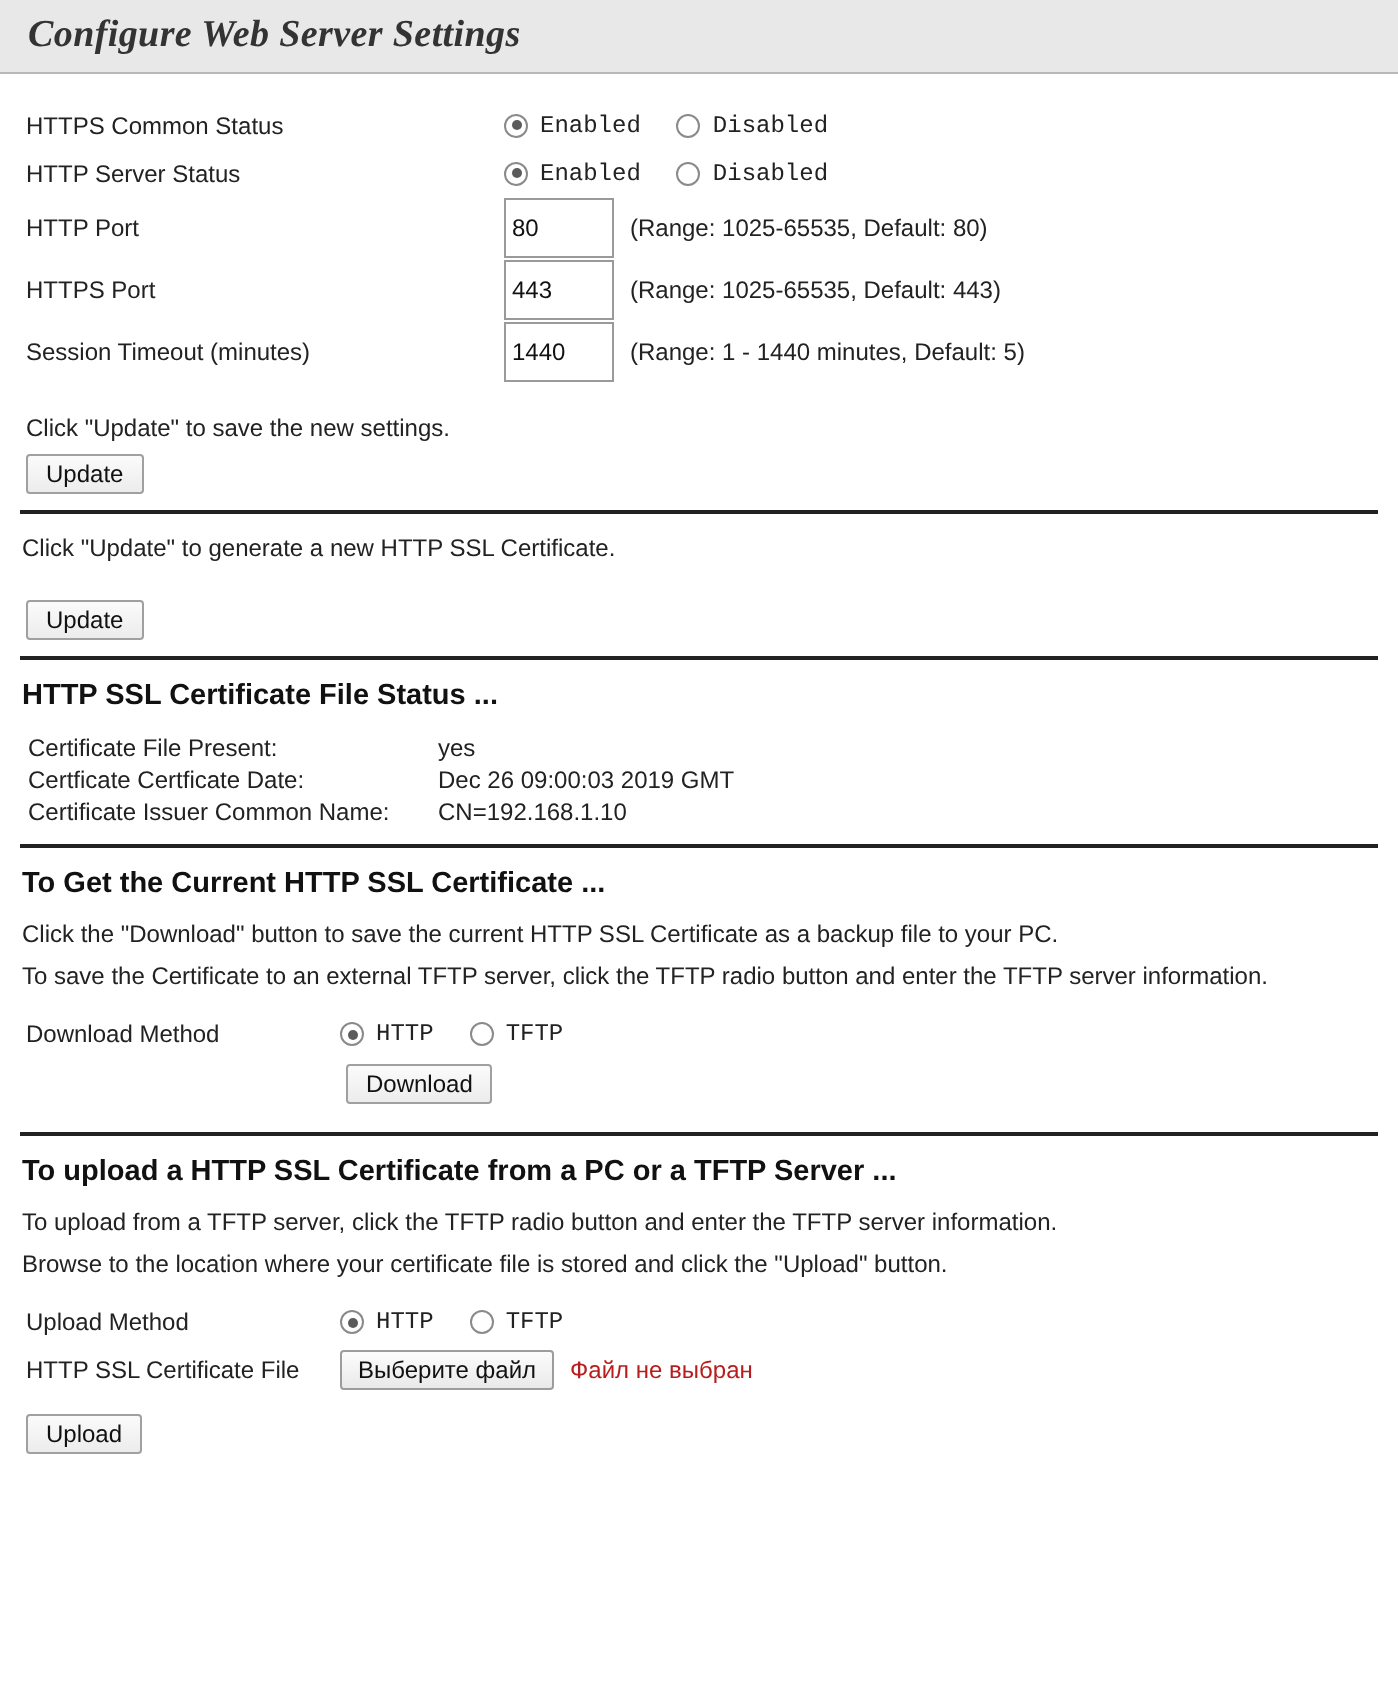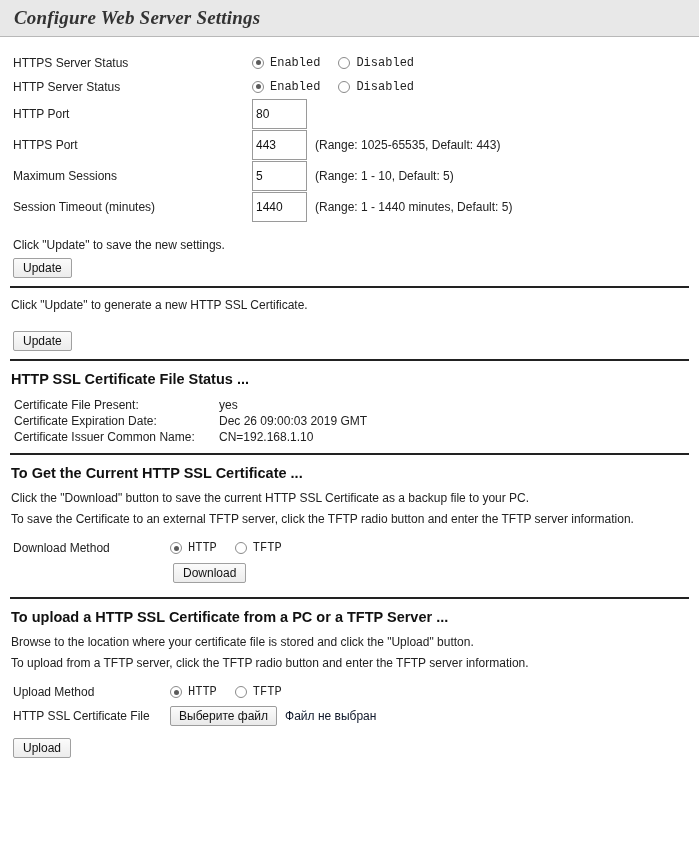--- a/index.html
+++ b/index.html
@@ -201,42 +201,42 @@
     background: linear-gradient(#fcfcfc, #e9e9e9);
     border: 1px solid #9c9c9c;
     border-radius: 2px;
     padding: 2px 8px;
     color: #111;
     cursor: pointer;
   }
   .file-name {
     margin-left: 8px;
     font-size: 12px;
-    color: #0f172a;
+    color: #b91c1c;
   }
   .upload-btn-row {
     margin-top: 12px;
     padding-left: 3px;
   }
 </style>
 </head>
 <body>
 
 <div class="page">
 
   <div class="titlebar">
     <span class="title">Configure Web Server Settings</span>
   </div>
 
   <div class="content">
 
     <div class="form-area">
 
       <div class="row">
-        <div class="label">HTTPS Server Status</div>
+        <div class="label">HTTPS Common Status</div>
         <div class="control">
           <div class="radio-group">
             <div class="radio-item">
               <span class="radio checked"></span>
               <span class="radio-label">Enabled</span>
             </div>
             <div class="radio-item">
               <span class="radio"></span>
               <span class="radio-label">Disabled</span>
             </div>
@@ -257,38 +257,32 @@
               <span class="radio-label">Disabled</span>
             </div>
           </div>
         </div>
       </div>
 
       <div class="row">
         <div class="label">HTTP Port</div>
         <div class="control">
           <input class="text" type="text" value="80" style="">
+          <span class="hint">(Range: 1025-65535, Default: 80)</span>
         </div>
       </div>
 
       <div class="row">
         <div class="label">HTTPS Port</div>
         <div class="control">
           <input class="text" type="text" value="443" style="">
           <span class="hint">(Range: 1025-65535, Default: 443)</span>
         </div>
       </div>
 
-      <div class="row">
-        <div class="label">Maximum Sessions</div>
-        <div class="control">
-          <input class="text" type="text" value="5" style="">
-          <span class="hint">(Range: 1 - 10, Default: 5)</span>
-        </div>
-      </div>
 
       <div class="row">
         <div class="label">Session Timeout (minutes)</div>
         <div class="control">
           <input class="text" type="text" value="1440" style="">
           <span class="hint">(Range: 1 - 1440 minutes, Default: 5)</span>
         </div>
       </div>
 
       <div class="note">Click "Update" to save the new settings.</div>
@@ -311,21 +305,21 @@
 
     <div>
       <h2 class="section">HTTP SSL Certificate File Status ...</h2>
       <table class="status-table">
         <tbody>
             <tr>
           <td class="k">Certificate File Present:</td>
           <td>yes</td>
         </tr>
         <tr>
-          <td class="k">Certificate Expiration Date:</td>
+          <td class="k">Certficate Certficate Date:</td>
           <td>Dec 26 09:00:03 2019 GMT</td>
         </tr>
         <tr>
           <td class="k">Certificate Issuer Common Name:</td>
           <td>CN=192.168.1.10</td>
         </tr>
       </tbody>
         </table>
     </div>
 
@@ -353,22 +347,22 @@
       <div class="download-btn-row">
         <button class="btn">Download</button>
       </div>
       <div class="spacer-sm"></div>
     </div>
 
     <hr class="sep">
 
     <div>
       <h2 class="section">To upload a HTTP SSL Certificate from a PC or a TFTP Server ...</h2>
+      <p class="para">To upload from a TFTP server, click the TFTP radio button and enter the TFTP server information.</p>
       <p class="para">Browse to the location where your certificate file is stored and click the "Upload" button.</p>
-      <p class="para">To upload from a TFTP server, click the TFTP radio button and enter the TFTP server information.</p>
 
       <div class="method-row">
         <div class="label">Upload Method</div>
         <div class="radio-group">
           <div class="radio-item">
             <span class="radio checked"></span>
             <span class="radio-label">HTTP</span>
           </div>
           <div class="radio-item">
             <span class="radio"></span>

